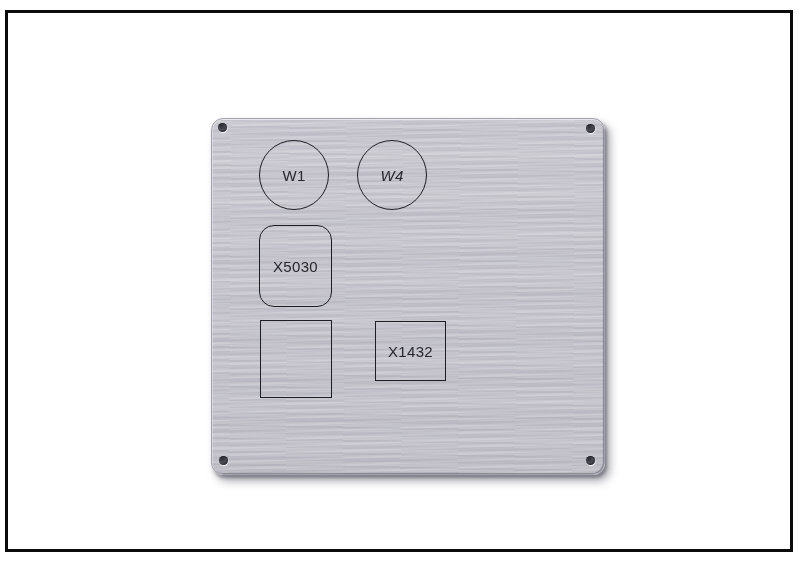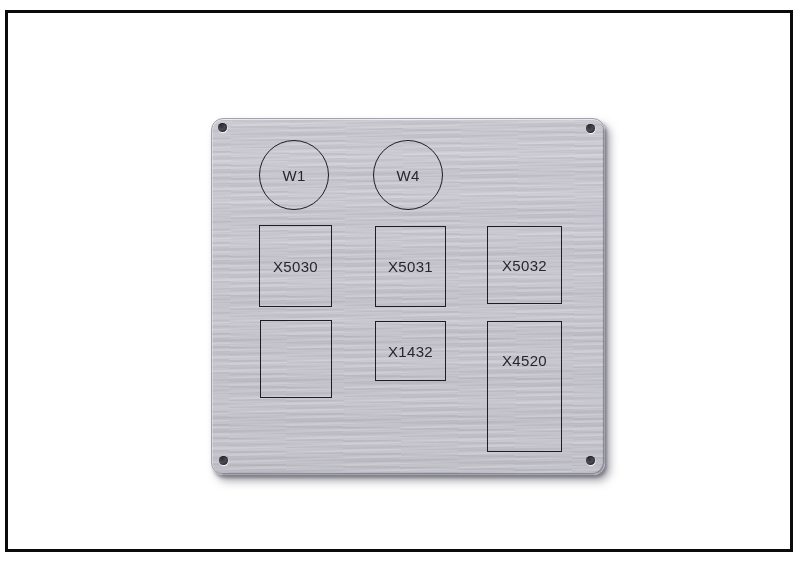--- a/index.html
+++ b/index.html
@@ -75,24 +75,24 @@
     display: flex;
     align-items: center;
     justify-content: center;
     color: #26262c;
     font-size: 15px;
     letter-spacing: 0.3px;
     background: transparent;
   }
   .circle { border-radius: 50%; width: 70px; height: 70px; top: 21px; }
   .circle.c1 { left: 47px; }
-  .circle.c2 { left: 161px; }
+  .circle.c2 { left: 145px; font-style: italic; }
   .circle.c3 { left: 276px; }
 
-  .rect.r1 { left: 47px;  top: 106px; width: 73px; height: 82px; }
+  .rect.r1 { left: 47px;  top: 106px; width: 73px; height: 82px; border-radius: 15px; }
   .rect.r2 { left: 163px; top: 107px; width: 71px; height: 81px; }
   .rect.r3 { left: 275px; top: 107px; width: 75px; height: 78px; }
 
   .rect.r4 { left: 48px;  top: 201px; width: 72px; height: 78px; }
   .rect.r5 { left: 163px; top: 202px; width: 71px; height: 60px; }
   .rect.r6 {
     left: 275px; top: 202px; width: 75px; height: 131px;
     align-items: flex-start;
     padding-top: 30px;
   }
@@ -113,32 +113,23 @@
       <div class="cutout circle c1">
         <span>W1</span>
       </div>
       <div class="cutout circle c2">
         <span>W4</span>
       </div>
 
       <div class="cutout rect r1">
         <span>X5030</span>
       </div>
-      <div class="cutout rect r2">
-        <span>X5031</span>
-      </div>
-      <div class="cutout rect r3">
-        <span>X5032</span>
-      </div>
 
       <div class="cutout rect r4">
         <span></span>
       </div>
       <div class="cutout rect r5">
         <span>X1432</span>
       </div>
-      <div class="cutout rect r6">
-        <span>X4520</span>
-      </div>
 
     </div>
   </div>
 </div>
 
 </body></html>

